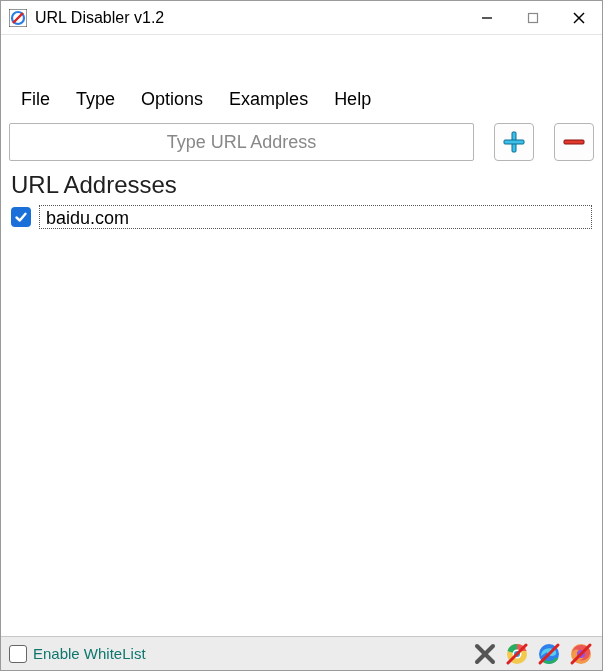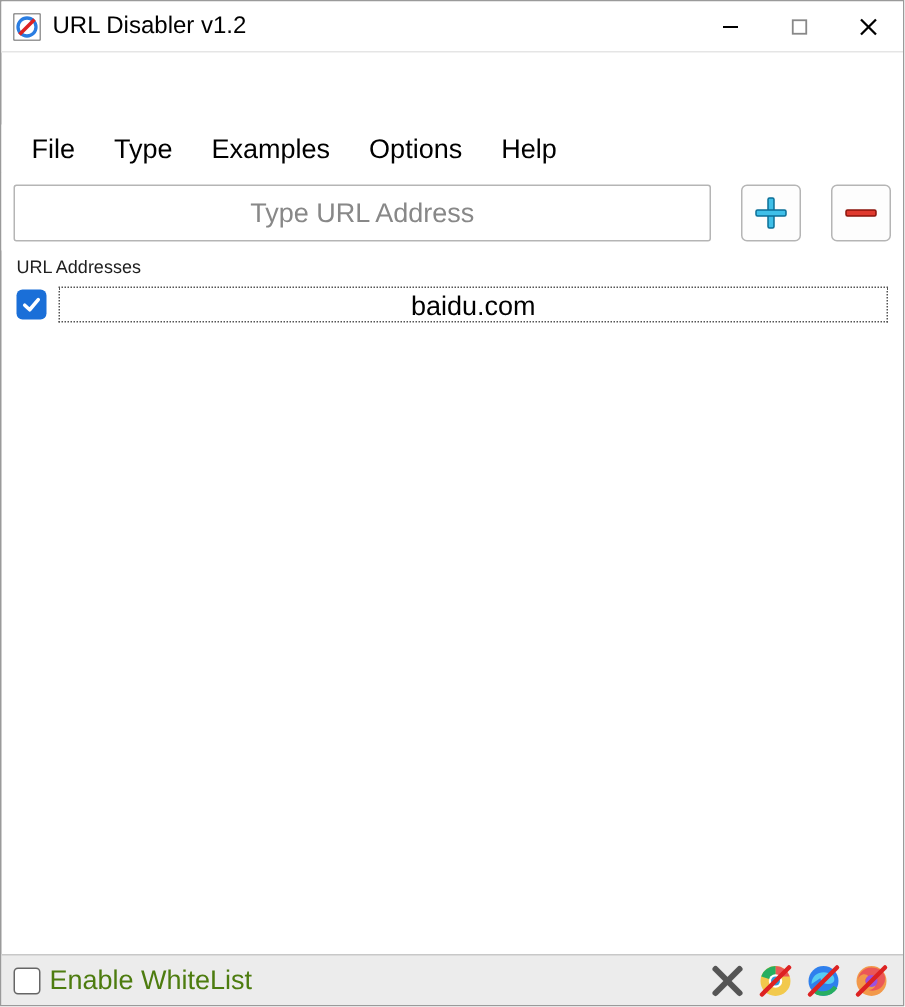--- a/index.html
+++ b/index.html
@@ -79,30 +79,29 @@
   .tool-btn {
     width: 40px; height: 38px;
     border: 1px solid #b5b5b5;
     border-radius: 4px;
     background: #fdfdfd;
     display: flex; align-items: center; justify-content: center;
   }
   
   .section-label {
     padding: 4px 10px 4px 10px;
-    font-size: 12px;
+    font-size: 24px;
     color: #202020;
   }
   
   .list-area {
     flex: 1;
     margin: 0 8px 6px 8px;
     overflow: auto;
     background: #fff;
-    text-align: center;
   }
   .list-row {
     display: flex; align-items: center;
     height: 28px;
     gap: 8px;
     padding: 0 2px;
   }
   .checkbox {
     width: 20px; height: 20px;
     border-radius: 4px;
@@ -131,22 +130,22 @@
     gap: 6px;
   }
   .sb-checkbox {
     width: 18px; height: 18px;
     border: 1px solid #666;
     border-radius: 3px;
     background: #fff;
     flex-shrink: 0;
   }
   .sb-label {
-    font-size: 18px;
-    color: #4d7c0f;
+    font-size: 15px;
+    color: #0f766e;
   }
   .statusbar .spacer { flex: 1; }
   .sb-icon {
     width: 26px; height: 26px;
     display: flex; align-items: center; justify-content: center;
   }
 </style>
 </head>
 <body>
 
@@ -176,22 +175,22 @@
       <svg width="14" height="14" viewBox="0 0 14 14">
         <line x1="2" y1="2" x2="12" y2="12" stroke="#000" stroke-width="1.5"></line>
         <line x1="12" y1="2" x2="2" y2="12" stroke="#000" stroke-width="1.5"></line>
       </svg>
     </div>
   </div>
 
   <div class="menubar">
     <div class="menuitem">File</div>
     <div class="menuitem">Type</div>
+    <div class="menuitem">Options</div>
     <div class="menuitem">Examples</div>
-    <div class="menuitem">Options</div>
     <div class="menuitem">Help</div>
   </div>
 
   <div class="toolbar">
     <input class="url-input" type="text" placeholder="Type URL Address" style="">
     <div class="tool-btn">
       <svg width="26" height="26" viewBox="0 0 26 26">
         <rect x="11" y="3" width="4" height="20" rx="1" fill="#3fbfe8" stroke="#0b6e96" stroke-width="1"></rect>
         <rect x="3" y="11" width="20" height="4" rx="1" fill="#3fbfe8" stroke="#0b6e96" stroke-width="1"></rect>
       </svg>

